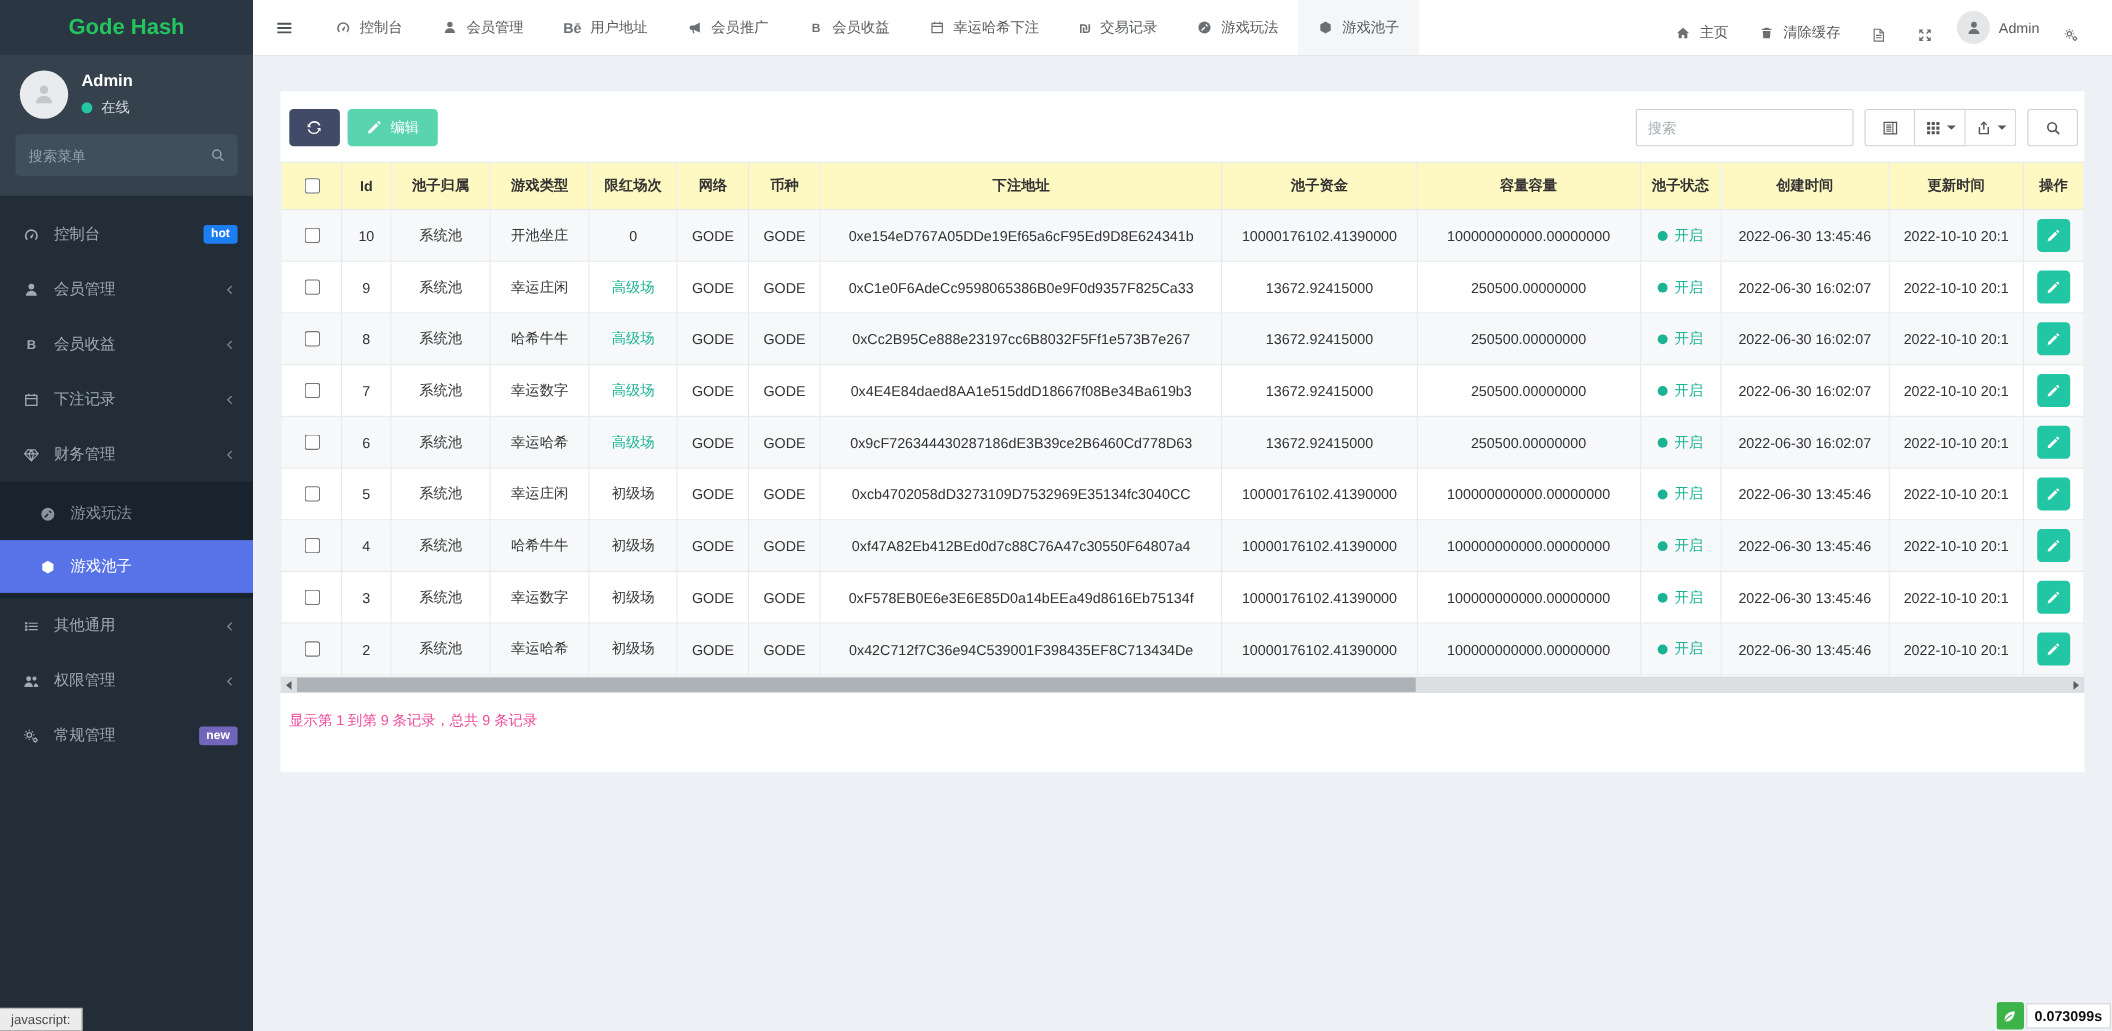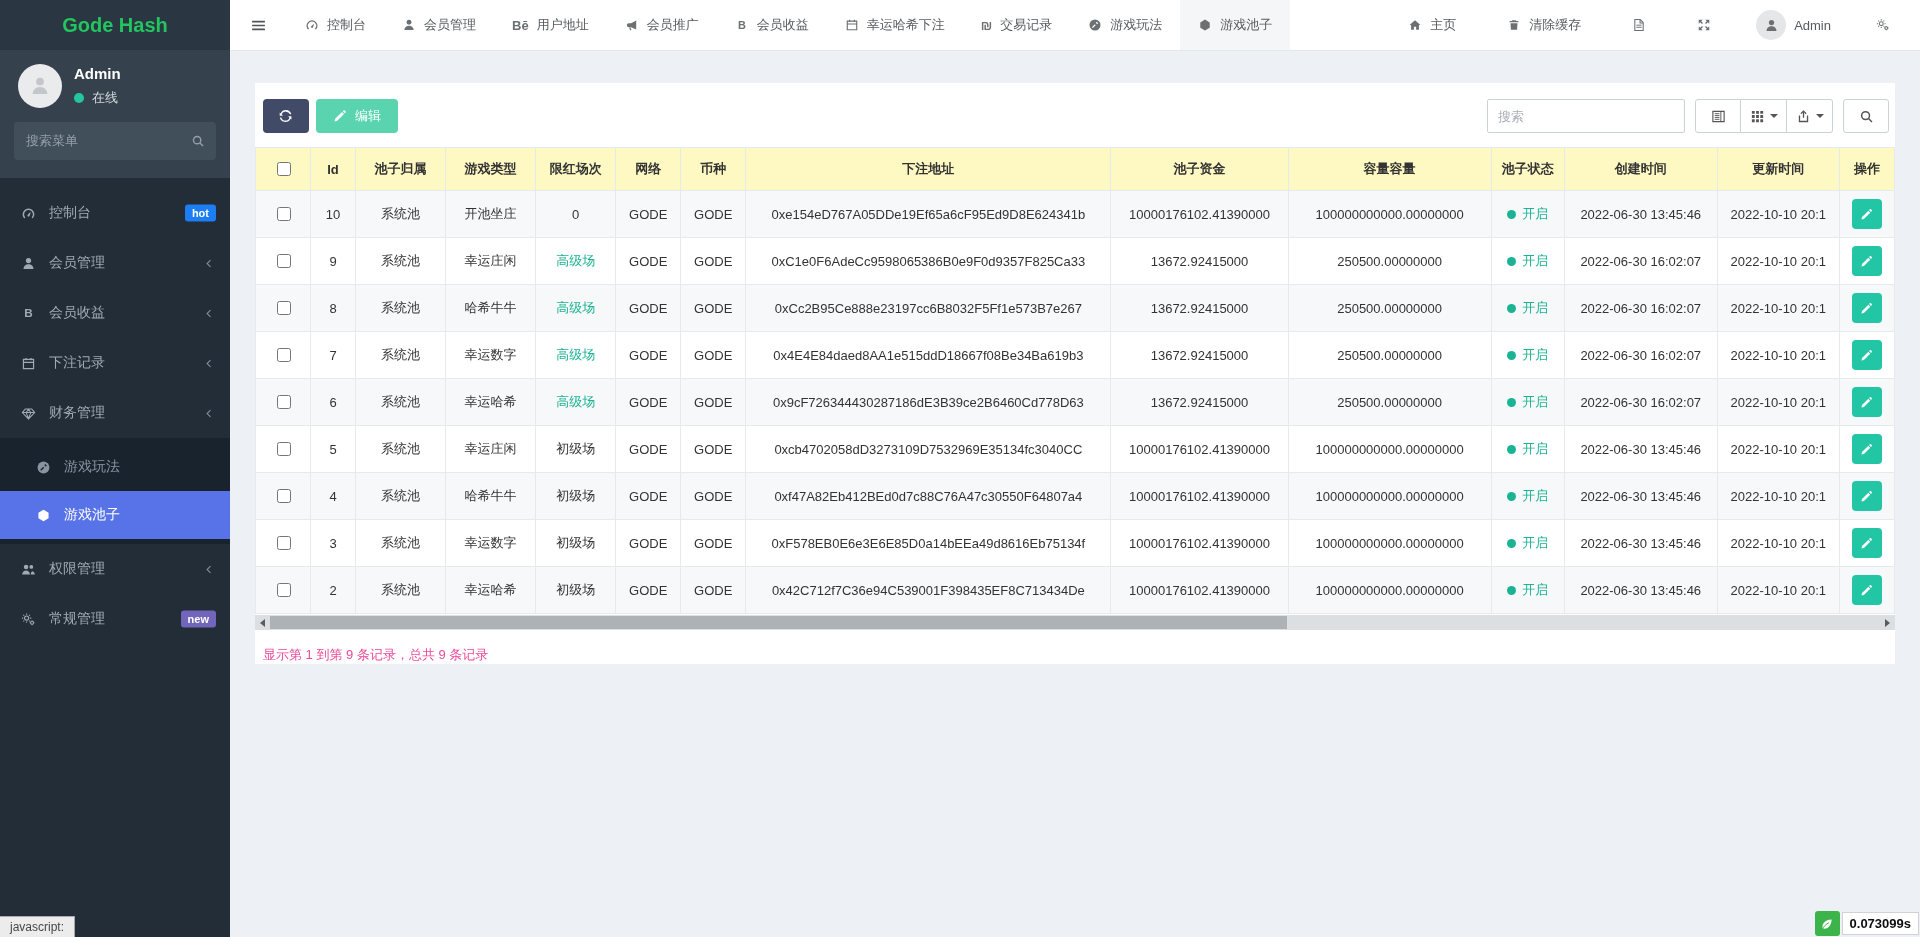--- a/index.html
+++ b/index.html
@@ -14,21 +14,21 @@
   .logo{height:50px;line-height:50px;text-align:center;background:#2a3642;color:#22c55e;font-size:20px;font-weight:bold}
   .sidetop{background:#35424d;padding:14px 14px 18px}
   .profile{display:flex;gap:12px;align-items:center;padding:0 4px 14px}
   .avatar{width:44px;height:44px;border-radius:50%;background:#e9ebed;display:flex;align-items:center;justify-content:center;color:#c3c7cb}
   .avatar .ic{width:22px;height:22px}
   .pname{color:#fff;font-weight:bold;font-size:15px}
   .pstatus{color:#d3dade;font-size:13px;margin-top:7px;display:flex;align-items:center;gap:8px}
   .gdot{width:10px;height:10px;border-radius:50%;background:#23c6a0;display:inline-block}
   .ssearch{position:relative}
   .ssearch input{width:100%;height:38px;background:#414f5a;border:none;border-radius:4px;color:#22c55e;
-                 padding:0 34px 0 12px;font-size:13px;outline:none;font-family:Liberation Mono, monospace}
+                 padding:0 34px 0 12px;font-size:13px;outline:none;font-family:Liberation Sans, sans-serif}
   .ssearch input::placeholder{color:#93a0ab}
   .ssearch .ic{position:absolute;right:11px;top:12px;color:#93a0ab;width:14px;height:14px}
   .menu{padding-top:10px}
   .mitem{position:relative;height:50px;display:flex;align-items:center;gap:13px;padding:0 16px 0 21px;
          color:#9faab4;cursor:pointer;font-size:14px}
   .mitem.open{color:#eef1f4}
   .badge{position:absolute;right:14px;top:50%;transform:translateY(-50%);font-size:11px;font-weight:bold;
          color:#fff;border-radius:3px;padding:2px 7px;line-height:13px}
   .badge.hot{background:#1d7df2}
   .badge.new{background:#7266ba}
@@ -42,33 +42,33 @@
   
   .nav{margin-left:230px;height:51px;background:#fff;border-bottom:1px solid #e4e7ea;
        display:flex;align-items:center;padding-right:24px}
   .burger{border:none;background:none;color:#4f5356;padding:0 20px;height:100%;display:flex;align-items:center;cursor:pointer}
   .burger .ic{width:17px;height:17px}
   .ntabs{display:flex;height:100%}
   .ntab{display:flex;align-items:center;gap:8px;padding:0 18px;color:#585b5e;font-size:13px;height:100%;cursor:pointer}
   .ntab .ic{width:14px;height:14px;color:#6d7073}
   .ntab.active{background:#f5f6f7}
   .tglyph{font-weight:bold;font-size:13px;color:#6d7073}
-  .nright{margin-left:auto;display:flex;align-items:center;gap:39px;color:#585b5e}
+  .nright{margin-left:auto;display:flex;align-items:flex-end;gap:16px;color:#585b5e}
   .nitem{display:flex;align-items:center;gap:8px;cursor:pointer;background:none;border:none;color:#585b5e;font-size:13px;font-family:inherit}
   .nitem .ic{width:14px;height:14px;color:#6d7073}
   .navatar{width:30px;height:30px;border-radius:50%;background:#e4e6e8;display:flex;align-items:center;justify-content:center;color:#bdc1c5}
   .navatar .ic{width:15px;height:15px}
 
   
   .content{margin-left:230px;padding:32px 25px 0}
   .ftabs{display:flex;gap:8px}
   .ftab{min-width:56px;height:40px;display:flex;align-items:center;justify-content:center;background:#d7dce2;
         color:#a6aeb7;font-size:14px;padding:0 15px;cursor:pointer;border-radius:2px 2px 0 0}
   .ftab.active{background:#fff;color:#4e5458}
-  .panel{background:#fff;}
+  .panel{background:#fff;padding-bottom:38px}
   .toolbar{display:flex;align-items:center;justify-content:space-between;padding:16px 6px 14px 8px}
   .tleft{display:flex;gap:7px}
   .btn{height:34px;border:none;border-radius:4px;display:flex;align-items:center;justify-content:center;cursor:pointer;font-family:inherit}
   .btn-refresh{width:46px;background:#414a66;color:#fbfbfb}
   .btn-edit{background:#5ad4ae;color:#fff;font-size:13px;gap:8px;padding:0 17px}
   .btn .ic{width:14px;height:14px}
   .tright{display:flex;align-items:center;gap:10px}
   .sinput{width:198px;height:34px;border:1px solid #ccd2d8;border-radius:2px;padding:0 10px;font-size:13px;
           color:#be185d;outline:none;font-family:inherit}
   .sinput::placeholder{color:#a7adb3}
@@ -287,20 +287,29 @@
             <use href="#i-play"></use>
           </svg>
         <span>游戏玩法</span>
       </div>
       <div class="sitem active">
         <svg class="ic">
             <use href="#i-hex"></use>
           </svg>
         <span>游戏池子</span>
       </div>
+    </div>
+    <div class="mitem">
+      <svg class="ic">
+          <use href="#i-list"></use>
+        </svg>
+      <span>其他通用</span>
+      <svg class="chev chevL" stroke="#7f8a96" fill="none">
+          <use href="#i-chev"></use>
+        </svg>
     </div>
     <div class="mitem">
       <svg class="ic">
           <use href="#i-users"></use>
         </svg>
       <span>权限管理</span>
       <svg class="chev chevL" stroke="#7f8a96" fill="none">
           <use href="#i-chev"></use>
         </svg>
     </div>

